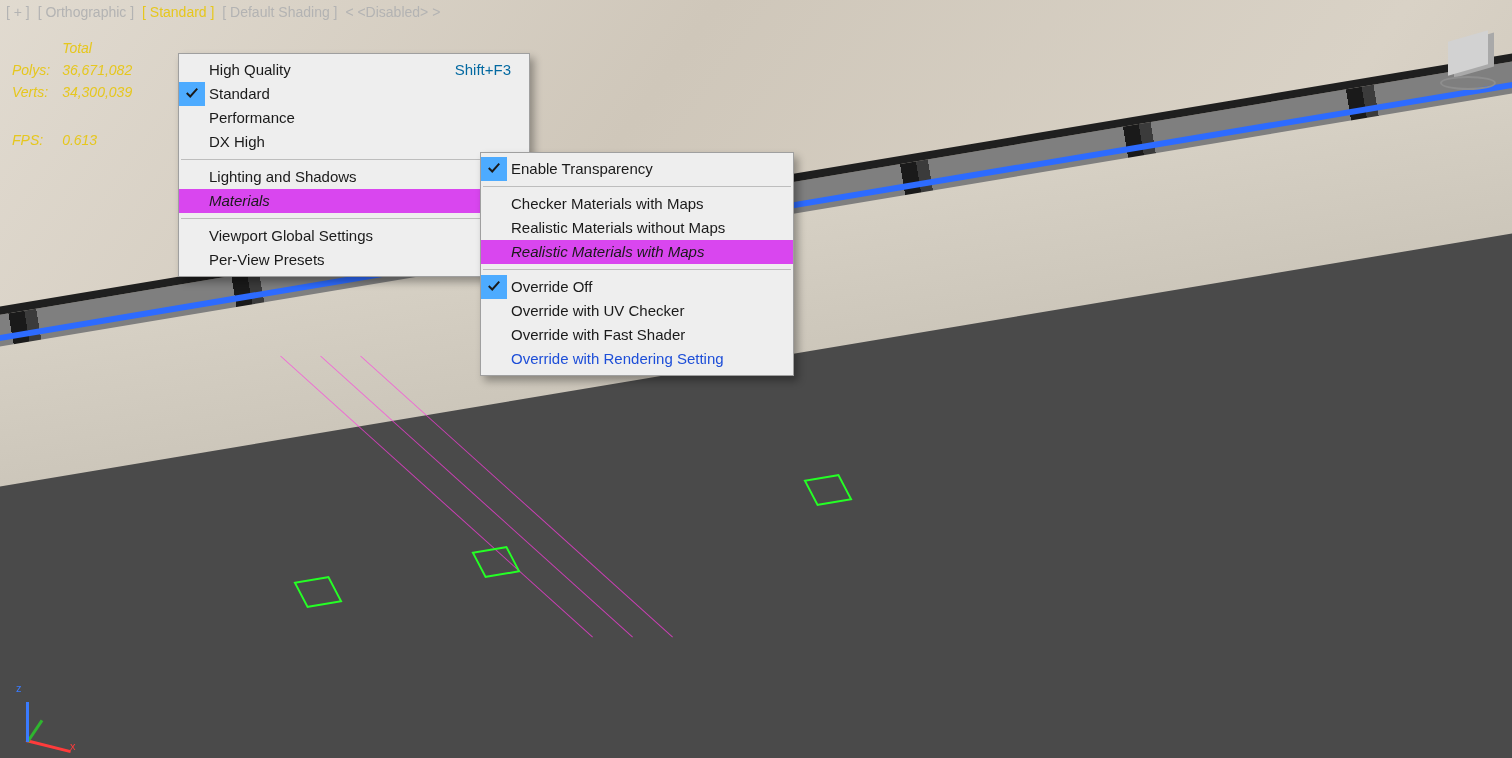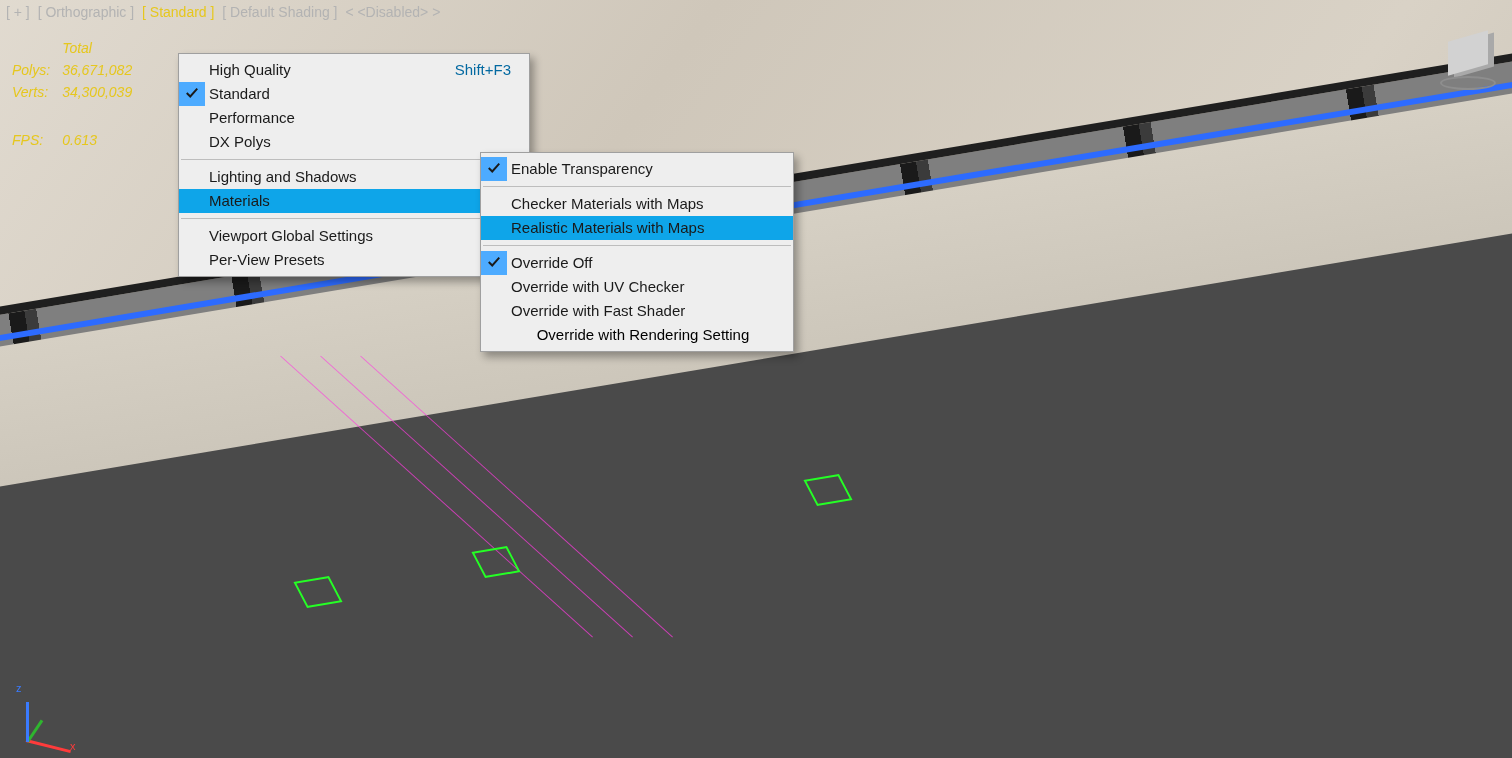--- a/index.html
+++ b/index.html
@@ -58,22 +58,22 @@
 
   
   .viewcube { position:absolute; right:12px; top:28px; width:62px; height:62px; }
   .viewcube .cube { position:absolute; left:10px; top:8px; width:40px; height:34px; background:#d2d2d2; transform:skewY(-16deg); box-shadow:6px 4px 0 #a9a9a9; }
   .viewcube .ring { position:absolute; left:2px; bottom:0; width:56px; height:14px; border:2px solid #8e8e8e; border-radius:50%; }
 
   
   .menu { position:absolute; background:#eeeeee; border:1px solid #9f9f9f; padding:4px 0;
           font:15px/24px "Segoe UI",Arial,sans-serif; color:#1a1a1a; box-shadow:4px 5px 8px rgba(0,0,0,.33); }
   .menu .item { position:relative; display:flex; align-items:center; height:24px; padding:0 18px 0 30px; white-space:nowrap; }
-  .menu .item.highlight { background:#0ea5e9; }
-  .menu .item.disabled { color:#000000;justify-content:center; }
+  .menu .item.highlight { background:#d946ef;font-style:italic; }
+  .menu .item.disabled { color:#1d4ed8; }
   .menu .item .shortcut { margin-left:auto; padding-left:40px; color:#0369a1; }
   .menu .sep { height:1px; background:#bdbdbd; margin:5px 2px; }
   .menu .item .arrow { position:absolute; right:8px; top:6px; width:0; height:0; border-left:6px solid #2b2b2b; border-top:5px solid transparent; border-bottom:5px solid transparent; }
   .menu .check-col { position:absolute; left:0; top:0; bottom:0; width:26px; }
   .menu .check-col.on { background:#4dabff; }
   .menu .check { position:absolute; left:6px; top:4px; width:14px; height:14px; }
   .menu .check svg { width:14px; height:14px; display:block; }
 
   .menu.primary   { left:178px; top:32px;  width:352px;margin-top:21px; }
   .menu.secondary { left:480px; top:152px; width:314px; }
@@ -155,21 +155,21 @@
         </svg>
     </span>
     <span>Standard</span>
   </div>
   <div class="item">
     <span class="check-col"></span>
     <span>Performance</span>
   </div>
   <div class="item">
     <span class="check-col"></span>
-    <span>DX Polys</span>
+    <span>DX High</span>
   </div>
   <div class="sep"></div>
   <div class="item">
     <span class="check-col"></span>
     <span>Lighting and Shadows</span>
     <span class="arrow"></span>
   </div>
   <div class="item highlight">
     <span class="check-col"></span>
     <span>Materials</span>
@@ -194,20 +194,24 @@
           <path d="M2 8 L6 12 L14 3" stroke="#1a1a1a" stroke-width="2.2" fill="none"></path>
         </svg>
     </span>
     <span>Enable Transparency</span>
   </div>
   <div class="sep"></div>
   <div class="item">
     <span class="check-col"></span>
     <span>Checker Materials with Maps</span>
   </div>
+  <div class="item">
+    <span class="check-col"></span>
+    <span>Realistic Materials without Maps</span>
+  </div>
   <div class="item highlight">
     <span class="check-col"></span>
     <span>Realistic Materials with Maps</span>
   </div>
   <div class="sep"></div>
   <div class="item">
     <span class="check-col on"></span>
     <span class="check">
       <svg viewBox="0 0 16 16">
           <path d="M2 8 L6 12 L14 3" stroke="#1a1a1a" stroke-width="2.2" fill="none"></path>

